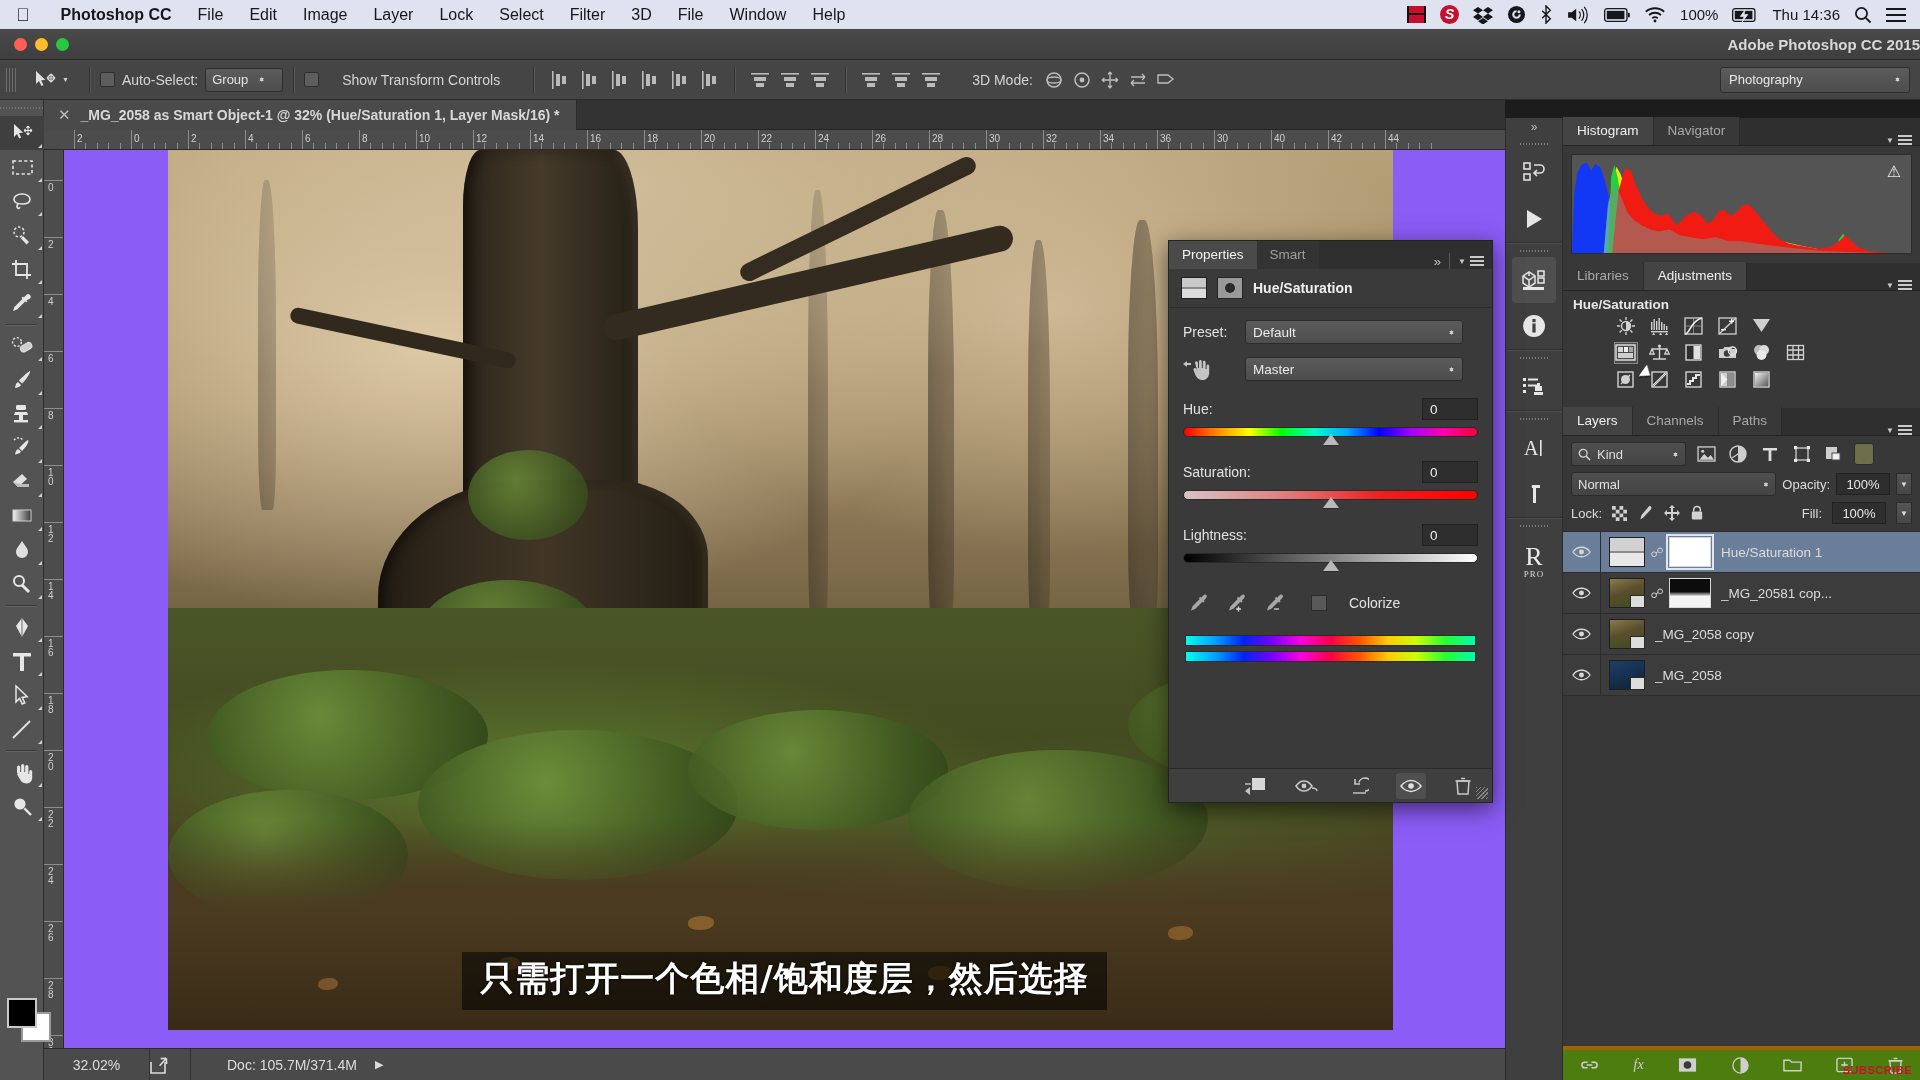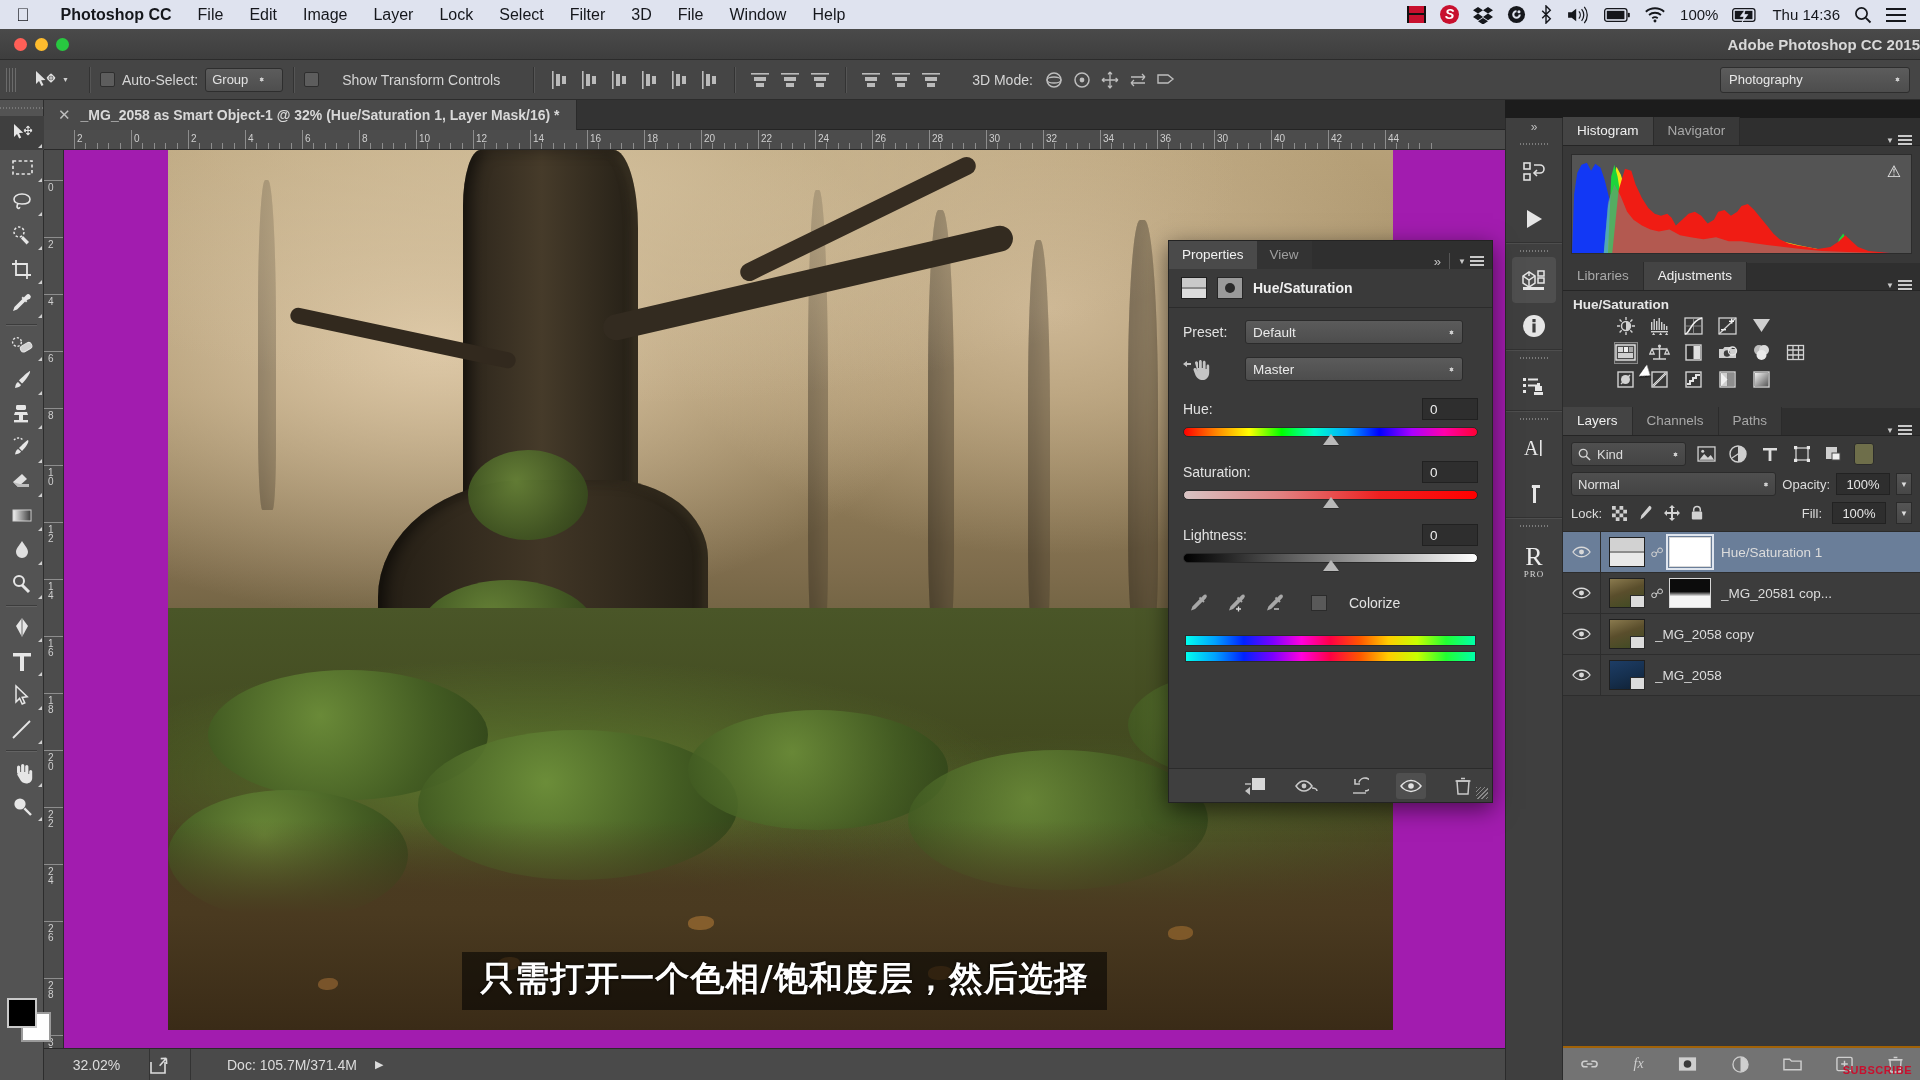--- a/index.html
+++ b/index.html
@@ -101,21 +101,21 @@
   }
   .ruler-v {
     position:absolute; top:150px; left:44px; width:20px; bottom:32px;
     background:#4c4c4c; border-right:1px solid #2a2a2a; overflow:hidden;
   }
   .rt { position:absolute; font-size:10px; color:#cfcfcf; }
   .rtick { position:absolute; background:#8d8d8d; }
 
   .canvas-wrap {
     position:absolute; top:150px; left:64px; right:415px; bottom:32px;
-    background:#a21caf; overflow:hidden;
+    background:#8b5cf6; overflow:hidden;
   }
   .artboard {
     position:absolute; left:104px; top:0; width:1225px; height:880px;
     background:#6a5a46;
     overflow:hidden;
   }
   
   .art-sky {
     position:absolute; inset:0;
     background:
@@ -229,22 +229,22 @@
     color:#dcdcdc; font-size:13.5px; background:#3c3c3c;
   }
   .layer-row.sel { background:#6a7e99; }
   .eye-cell { width:38px; display:flex; align-items:center; justify-content:center; border-right:1px solid #2d2d2d; height:100%; }
   .thumb { width:36px;height:30px;border:1px solid #1f1f1f; margin-left:8px; position:relative; flex:none; }
   .mask-thumb { width:42px;height:30px;border:1px solid #d8d8d8; margin-left:4px; flex:none; }
   .mask-sel { outline:2px solid #dfe5ee; outline-offset:1px; }
   .link-ic { width:16px;text-align:center;color:#d0d0d0;font-size:13px; flex:none; margin-left:4px;}
   .lname { margin-left:10px; white-space:nowrap; overflow:hidden; }
   .lp-bottom {
-    position:absolute; bottom:0; left:0; right:0; height:34px; background:#737373;
-    border-top:2px solid #a16207; display:flex; align-items:center; justify-content:space-around;
+    position:absolute; bottom:0; left:0; right:0; height:34px; background:#4d7c0f;
+    border-top:4px solid #a16207; display:flex; align-items:center; justify-content:space-around;
     color:#cfcfcf; font-size:14px;
   }
   .subscribe { position:absolute; right:8px; bottom:4px; color:#c8102e; font-size:11px; font-weight:bold; letter-spacing:.5px; }
 
   
   .props {
     position:absolute; left:1168px; top:240px; width:325px; height:563px;
     background:#3a3a3a; border:1px solid #232323;
     box-shadow:0 6px 22px rgba(0,0,0,.55);
   }
@@ -1477,21 +1477,21 @@
             <path d="M0.5 4h15M6 1.5h4" stroke="#cfcfcf" stroke-width="1.5"></path>
           </svg>
       </span>
     </div>
     <span class="subscribe">SUBSCRIBE</span>
   </div>
 
   <div class="props">
     <div class="phead">
       <span class="ptab2 active">Properties</span>
-      <span class="ptab2">View</span>
+      <span class="ptab2">Smart</span>
       <span class="rt2">
         <span style="font-size:13px">»</span>
         <span style="width:1px;height:16px;background:#555;display:inline-block"></span>
         <span class="pmenu" style="padding-right:0">
           <span style="font-size:8px">▼</span>
             <span class="burger">
               <i></i>
               <i></i>
               <i></i>
             </span>

